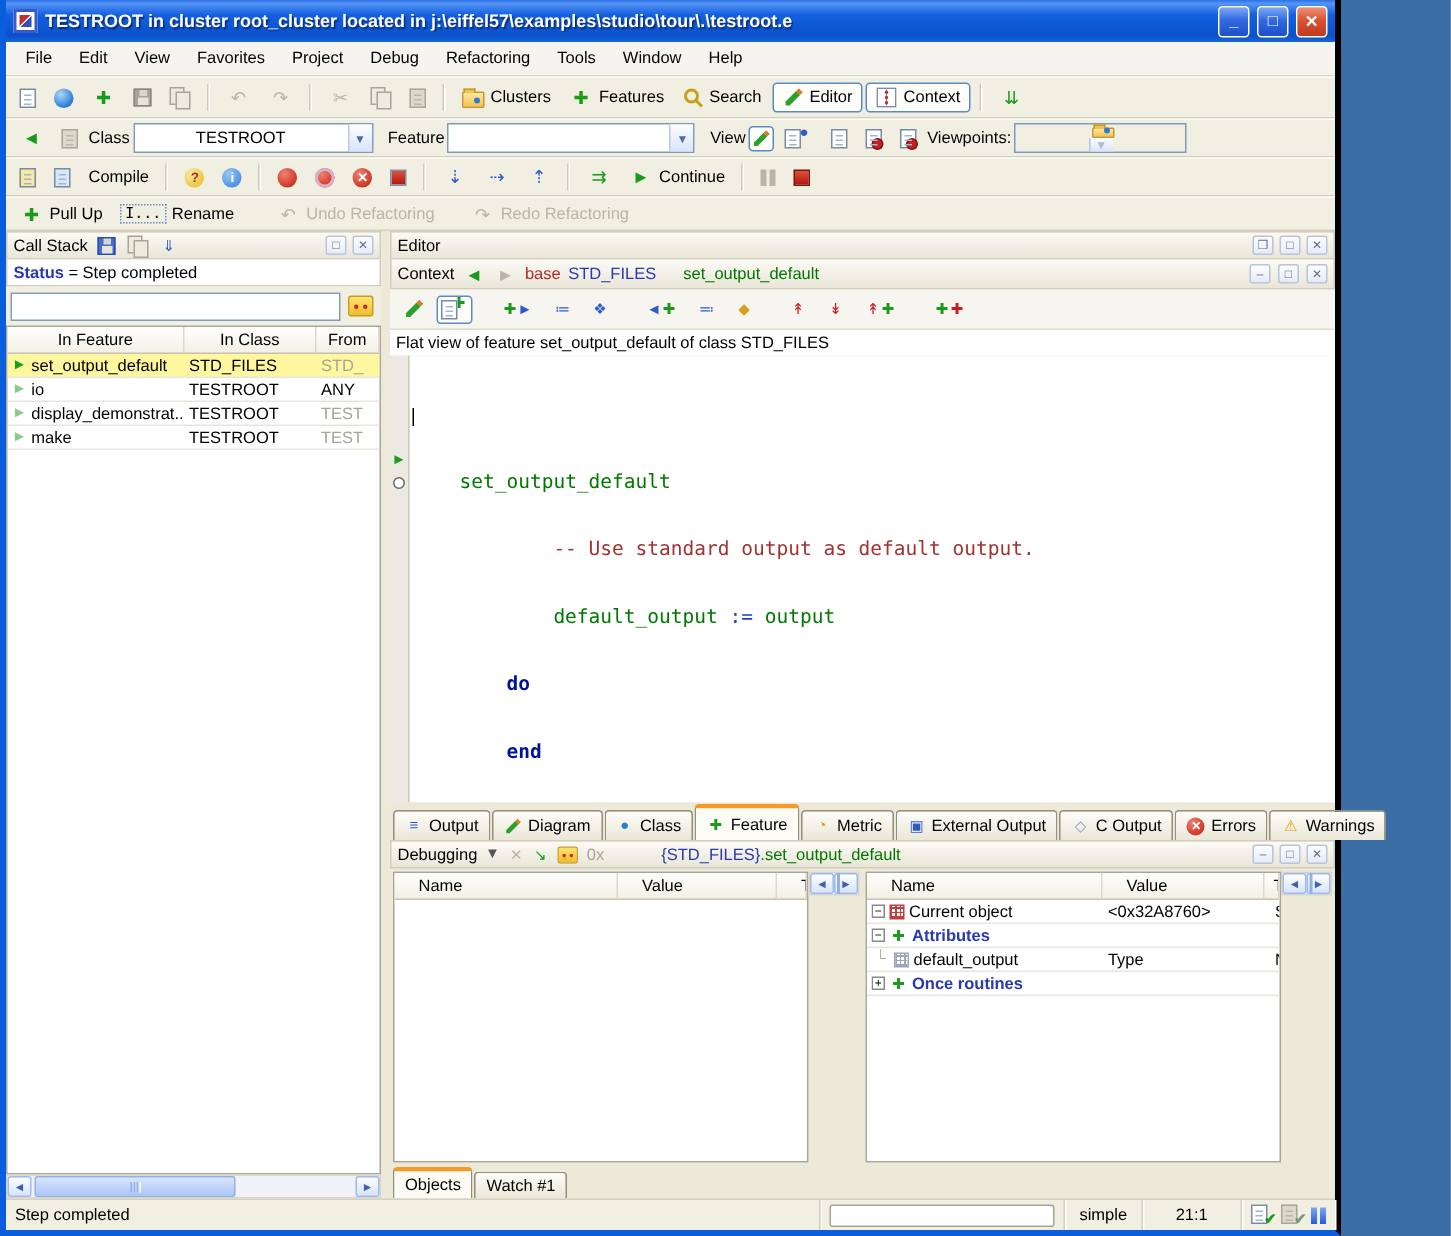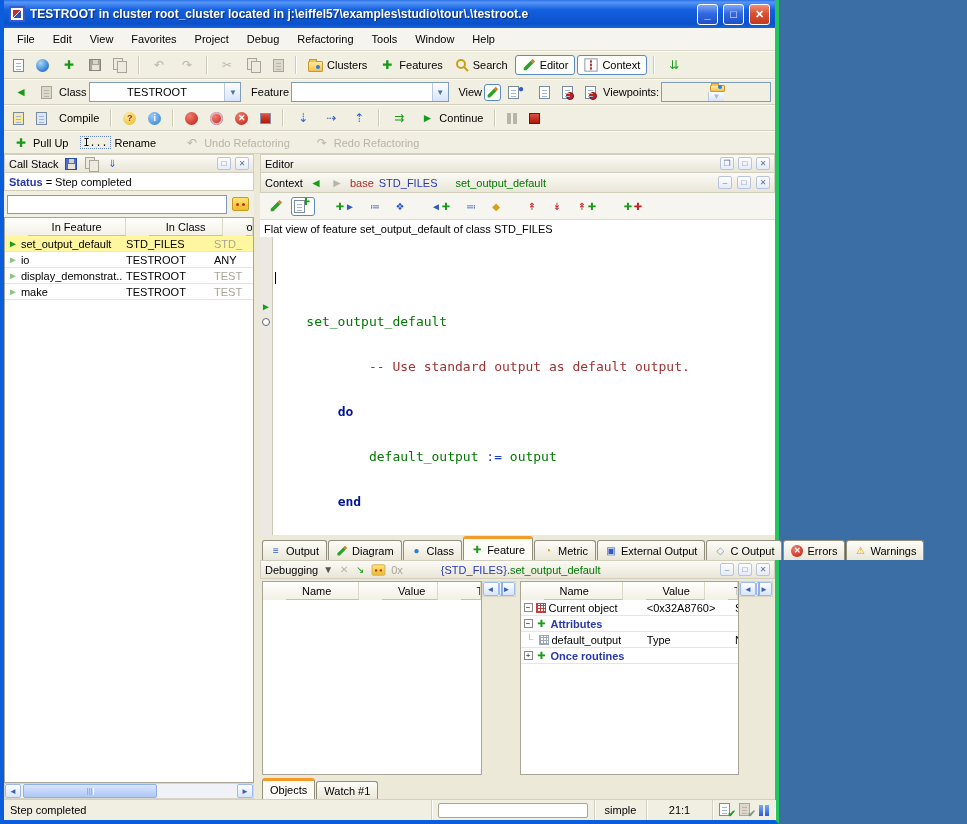--- a/index.html
+++ b/index.html
@@ -1,19 +1,19 @@
 <!DOCTYPE html>
 <html><head>
 <meta charset="utf-8">
 <style>
   html,body{margin:0;padding:0;background:#3A6EA5;overflow:hidden;}
   *{box-sizing:border-box;}
   body{font-family:"Liberation Sans",sans-serif;font-size:11px;color:#000;}
-  .window{width:779px;height:824px;display:flex;flex-direction:column;background:#ECE9D8;
-    border-left:4px solid #0A5EDC;border-right:4px solid #22c55e;border-bottom:4px solid #0A5EDC;}
+  .window{width:894px;height:824px;display:flex;flex-direction:column;background:#ECE9D8;
+    border-left:4px solid #0A5EDC;border-right:4px solid #000000;border-bottom:4px solid #0A5EDC;}
   
   .titlebar{height:28px;flex:0 0 28px;display:flex;align-items:center;padding:0 5px;gap:5px;
     background:linear-gradient(180deg,#2A70E8 0%,#5695F5 8%,#1460E0 35%,#0B51CC 85%,#1865D8 100%);}
   .titlebar .title{color:#fff;font-weight:bold;font-size:12px;text-shadow:1px 1px 1px #0a2a6a;flex:1;
     white-space:nowrap;overflow:hidden;}
   .appicon{width:16px;height:16px;background:#fff;border:2px solid #3A5ACA;position:relative;}
   .appicon::after{content:"";position:absolute;left:2px;top:2px;right:2px;bottom:2px;background:
     linear-gradient(135deg,#C03030 0 45%,#E8E8F8 45% 55%,#3050B8 55%);}
   .winbtn{width:21px;height:21px;border-radius:3px;border:1px solid #fff;color:#fff;font-size:11px;
     display:flex;align-items:center;justify-content:center;font-weight:bold;
@@ -92,21 +92,21 @@
   .statusline{height:18px;background:#fff;border:1px solid #D2CEBC;border-top:none;display:flex;align-items:center;padding:0 4px;gap:3px;}
   .filterrow{height:26px;display:flex;align-items:center;gap:3px;padding:2px 3px;background:#F1EFE2;}
   .filterrow input{flex:1;height:19px;border:1px solid #7F9DB9;font-family:"Liberation Sans",sans-serif;font-size:11px;padding:0 3px;}
   .bubble{width:17px;height:14px;background:linear-gradient(#FFE470,#F0BE2E);border:1px solid #C89A1E;border-radius:2px;
     position:relative;display:inline-block;}
   .bubble::before{content:"";position:absolute;left:3px;bottom:-4px;border:4px solid transparent;border-top-color:#F0BE2E;border-left-width:2px;}
   .bubble::after{content:"";position:absolute;left:3px;top:5px;width:3px;height:3px;border-radius:50%;background:#C03030;box-shadow:6px 0 0 #C03030;}
   .grid{flex:1;display:flex;flex-direction:column;background:#fff;border:1px solid #A9A695;min-height:0;overflow:hidden;}
   .gridhead{display:flex;height:18px;flex:0 0 18px;background:linear-gradient(#FEFEFD,#F2F0E4);}
   .gridhead .hc{border-right:1px solid #DDD9C8;border-bottom:1px solid #C6C2B0;display:flex;align-items:center;
-    justify-content:center;overflow:hidden;white-space:nowrap;padding:4px 3px;margin-left:23px;}
+    justify-content:center;overflow:hidden;white-space:nowrap;padding:4px 3px;}
   .gridrow{display:flex;height:16px;flex:0 0 16px;border-bottom:1px solid #E8E6DC;align-items:center;}
   .gridrow .c{padding:0 3px;white-space:nowrap;overflow:hidden;display:flex;align-items:center;gap:3px;height:100%;}
   .gridrow.sel{background:#FFF6A0;}
   .muted{color:#A8A496;}
   .arrow-run{color:#18A018;font-size:10px;}
   .arrow-run.hollow{color:#8CC88C;}
   
   .rightcol{flex:1;display:flex;flex-direction:column;min-width:0;min-height:0;}
   .editorpanel{flex:1;display:flex;flex-direction:column;min-height:0;background:#ECE9D8;}
   .ctxbar{height:20px;flex:0 0 20px;display:flex;align-items:center;gap:5px;padding:0 4px;
@@ -563,22 +563,22 @@
                 <span class="arrow-run">►</span>
               </span>
             <span class="gm">
                 <span class="bp-circle"></span>
               </span>
           </div>
           <div class="code">
             <div class="cl"><span class="caret"></span></div>
             <div class="cl"><span>    </span><span class="feat">set_output_default</span></div>
             <div class="cl"><span>            </span><span class="cm">-- Use standard output as default output.</span></div>
+            <div class="cl"><span>            </span><span class="id">default_output</span><span> </span><span class="op">:=</span><span> </span><span class="id">output</span></div>
             <div class="cl"><span>        </span><span class="kw">do</span></div>
-            <div class="cl"><span>            </span><span class="id">default_output</span><span> </span><span class="op">:=</span><span> </span><span class="id">output</span></div>
             <div class="cl"><span>        </span><span class="kw">end</span></div>
           </div>
         </div>
       </div>
 
       <div class="tabstrip">
         <span class="tab">
             <span class="gl sm b" data-glyph="≡"></span>
             <span>Output</span>
           </span>

